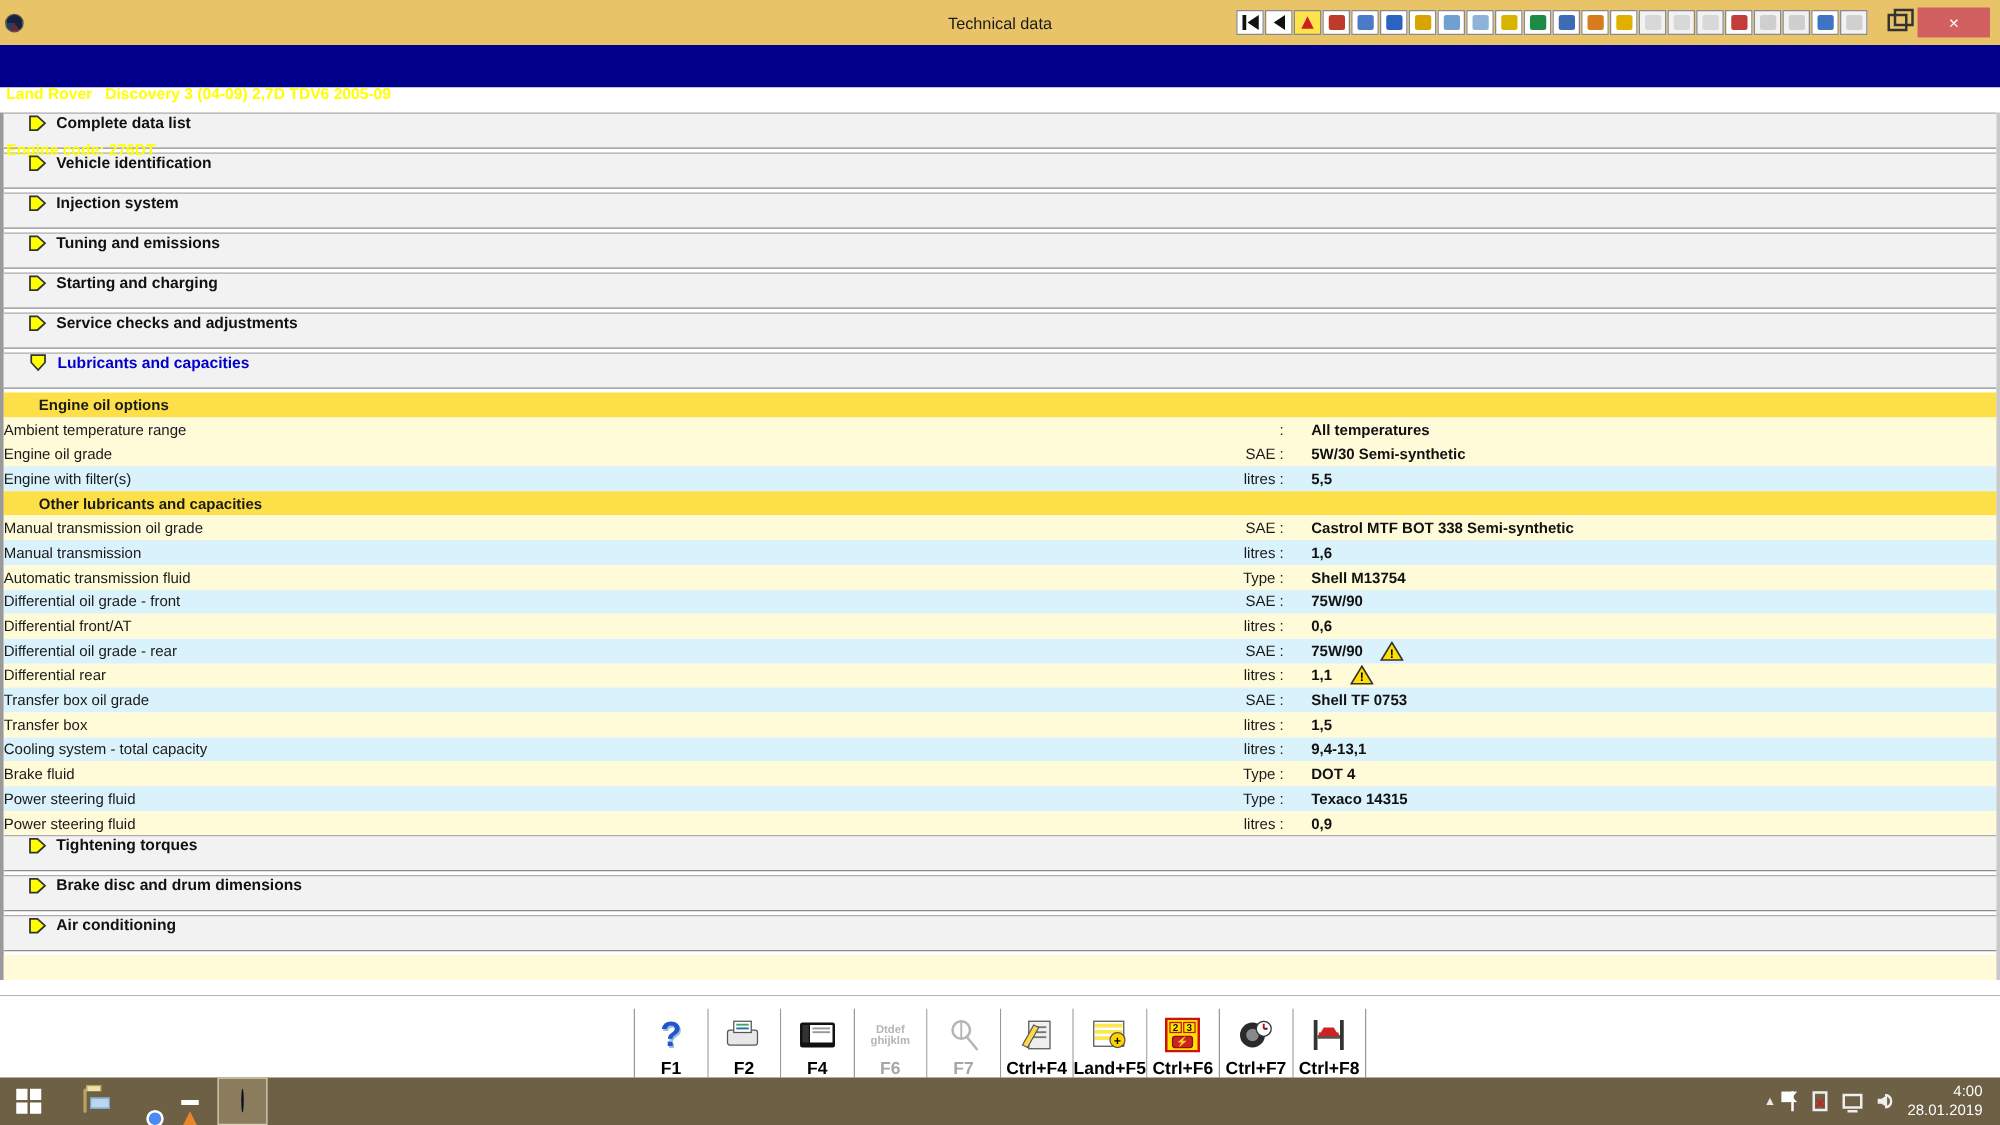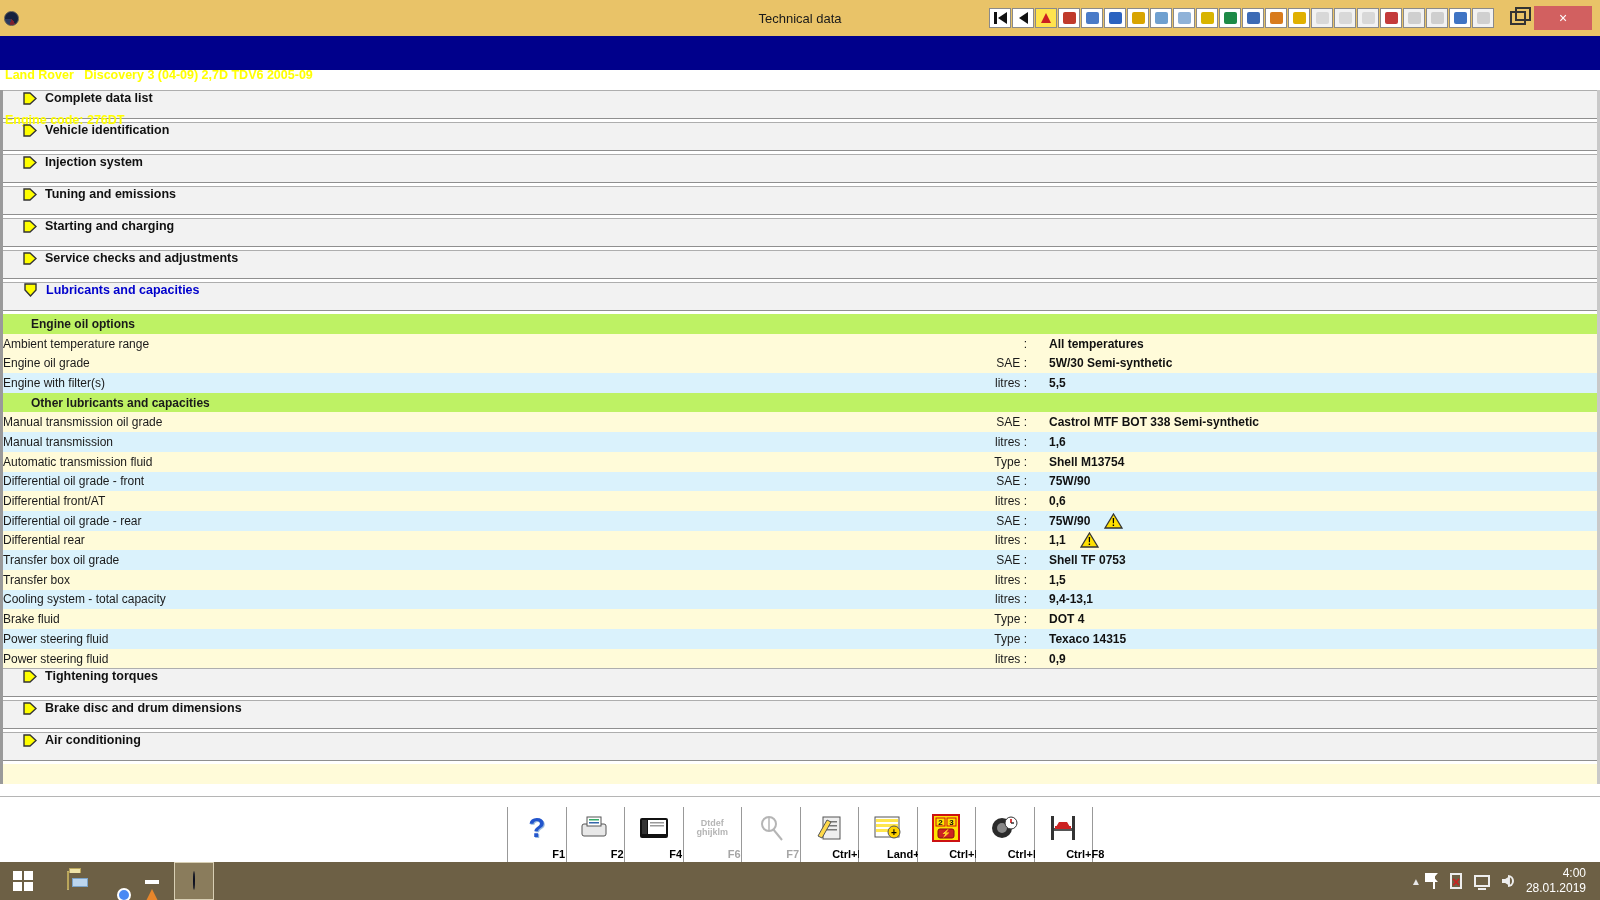--- a/index.html
+++ b/index.html
@@ -34,38 +34,38 @@
 
   .section { height:29px; background:#f2f2f2; display:flex; align-items:flex-start;
              border-top:1px solid #aeaeae; border-bottom:1px solid #8f8f8f; margin-bottom:3px; cursor:pointer; }
   .section .arr { margin:0 8px 0 20px; display:flex; }
   .section .lbl { font-size:12.5px; font-weight:bold; color:#111; }
   .section.expanded .lbl { color:#0000cc; }
 
   .row { height:19.7px; display:grid; grid-template-columns:888px 136px 22px 1fr; align-items:center; font-size:12px; }
   .row.cream { background:#fffbd9; }
   .row.blue  { background:#daf2fc; }
-  .row.green { background:#bef264; }
+  .row.green { background:#fde047; }
   .row .r-label { color:#1a1a1a; }
   .row.green .r-label { font-weight:bold; padding-left:28px; }
   .row .r-unit { text-align:right; color:#1a1a1a; }
   .row .r-value { font-weight:bold; display:flex; align-items:center; gap:14px; }
   .warn { display:inline-flex; }
 
   .cream-strip { height:20px; background:#fffbd9; }
 
   .groove { height:2px; border-top:1px solid #b5b5b5; border-bottom:1px solid #fff; margin-top:12px; }
 
   
   .fkeys-wrap { display:flex; justify-content:center; margin-top:9px; }
   .fkeys { display:flex; border-left:1px solid #999; }
   .fkey { width:58.5px; height:55px; background:#fff; border-right:1px solid #999;
           display:flex; flex-direction:column; align-items:center; justify-content:flex-end; padding-bottom:1px; cursor:pointer; }
   .fkey .ficon { height:38px; display:flex; align-items:center; justify-content:center; }
-  .fkey .flabel { font-size:11px; font-weight:bold; color:#000; line-height:14px;padding-left:44px; }
+  .fkey .flabel { font-size:14px; font-weight:bold; color:#000; line-height:14px; }
   .fkey.disabled .flabel { color:#a6a6a6; }
 
   
   .taskbar { position:absolute; left:0; bottom:0; width:1600px; height:38px; background:#6d6045;
              display:flex; align-items:center; color:#fff; }
   .start { width:46px; height:38px; display:flex; align-items:center; justify-content:center; cursor:pointer; }
   .winlogo { display:grid; grid-template-columns:9px 9px; grid-template-rows:9px 9px; gap:2px; }
   .winlogo div { background:#fff; }
   .task-btn { width:40px; height:38px; display:flex; align-items:center; justify-content:center; margin-left:2px; cursor:pointer; }
   .task-btn.active { background:#8a7c5c; border:1px solid #d8cfb4; }

